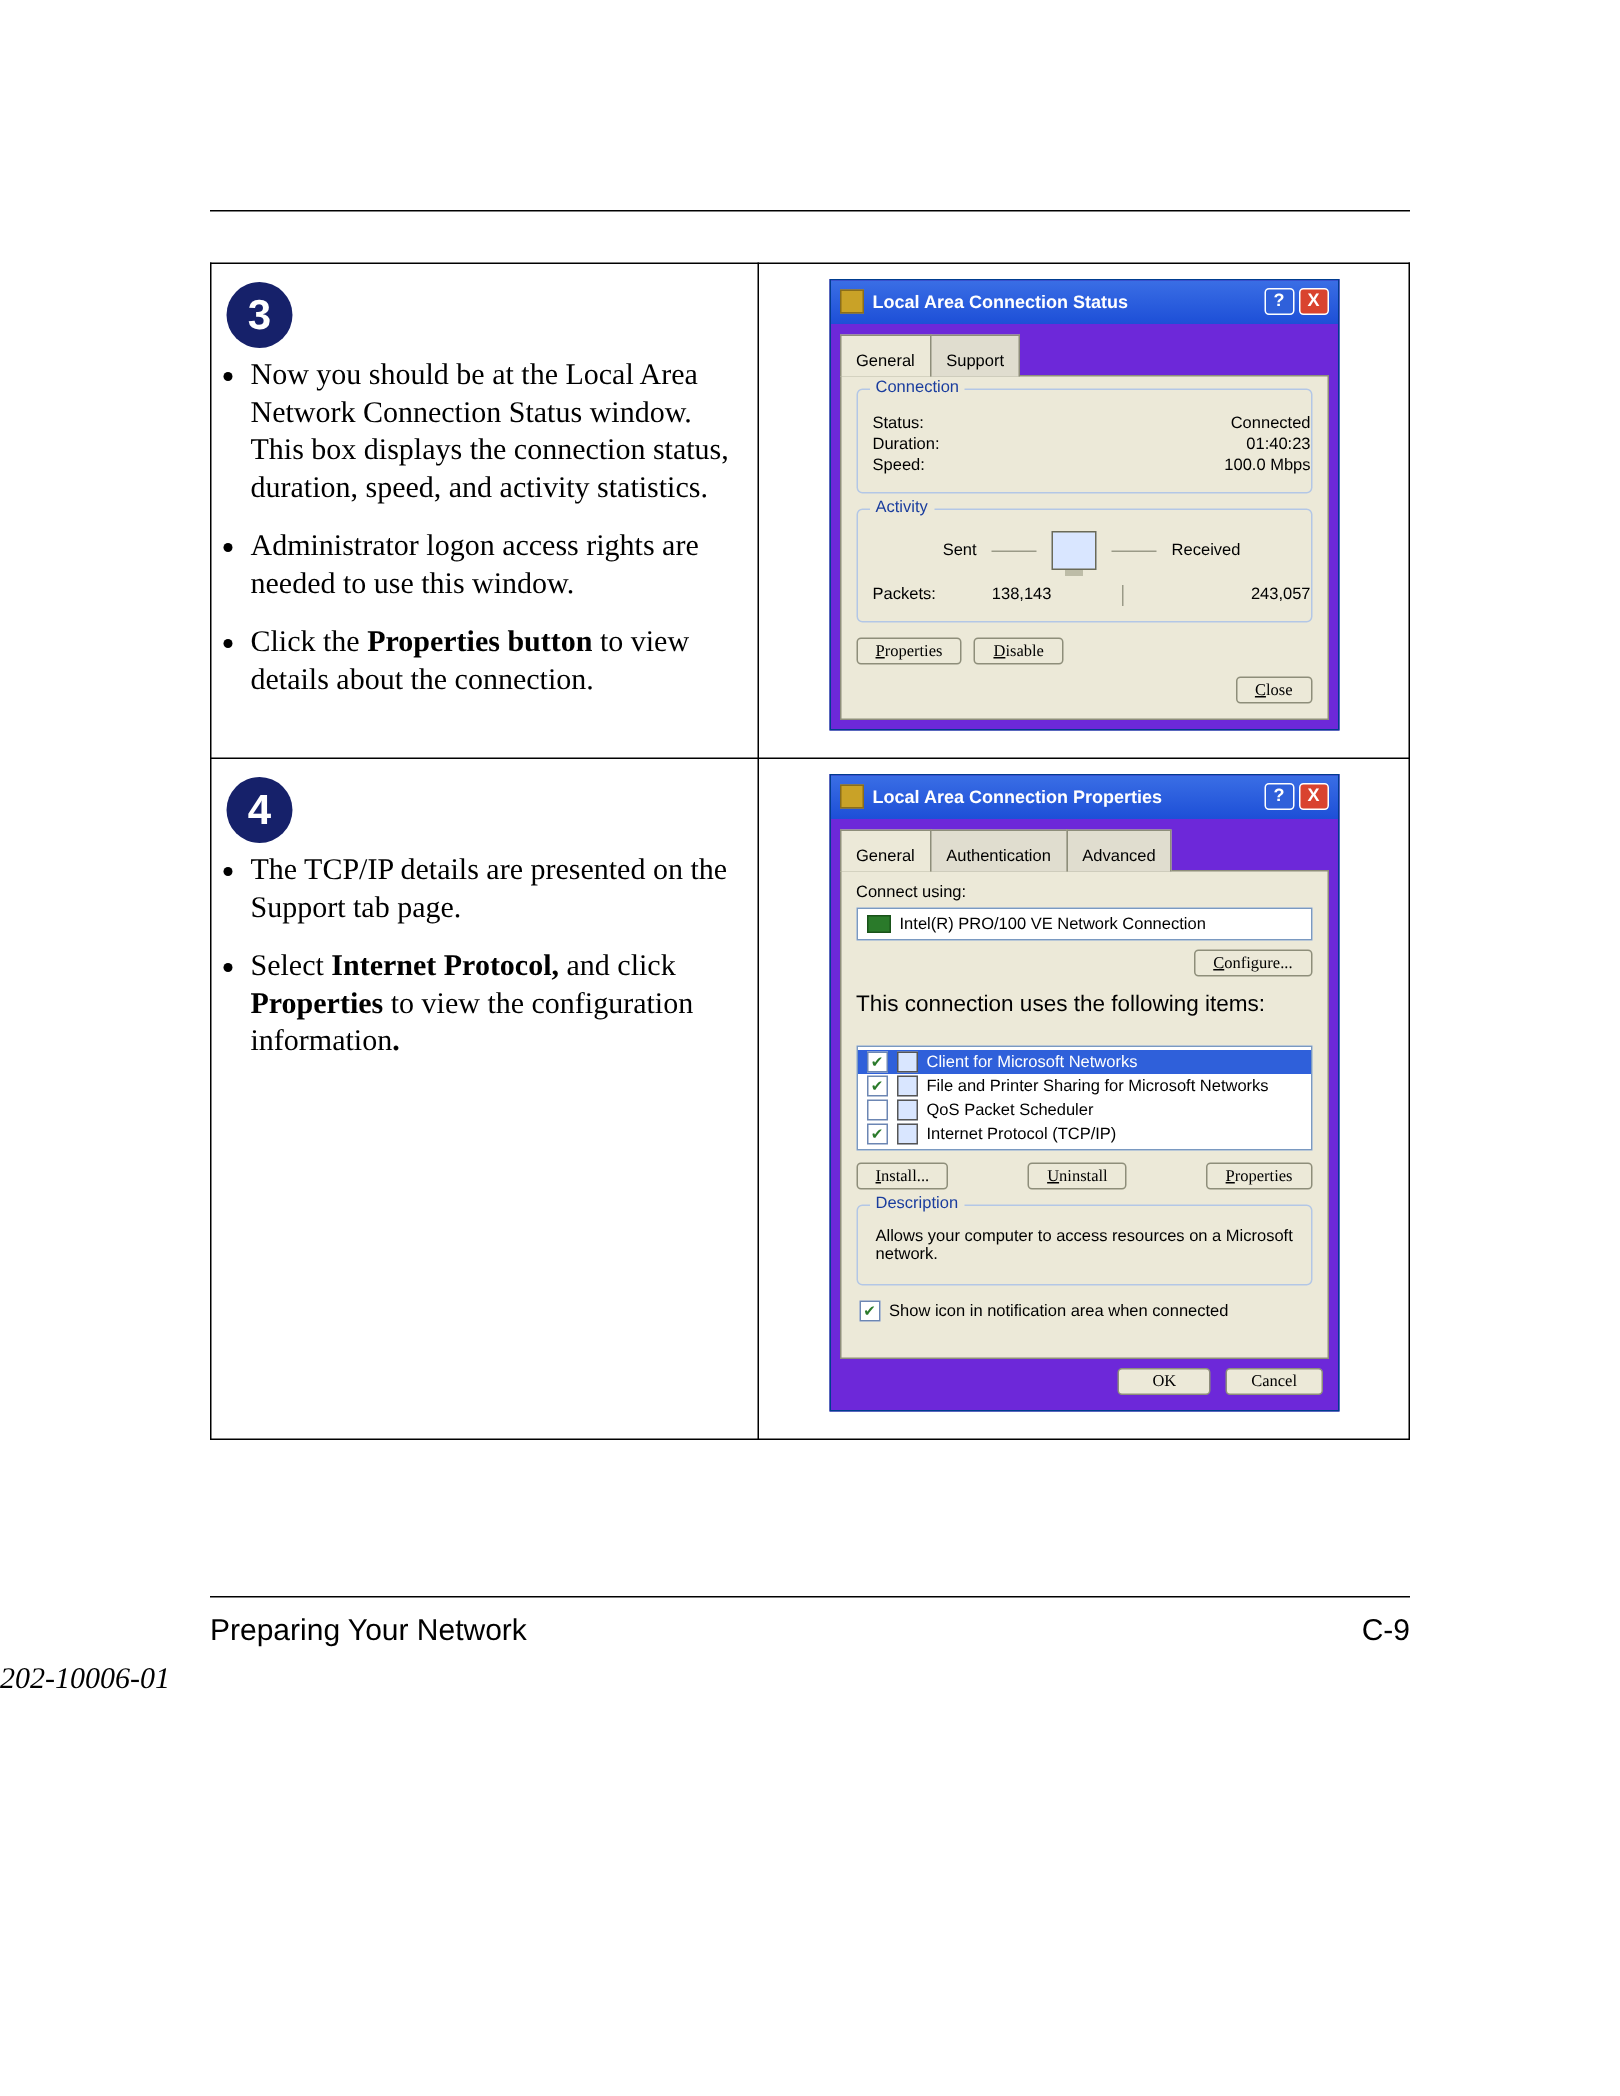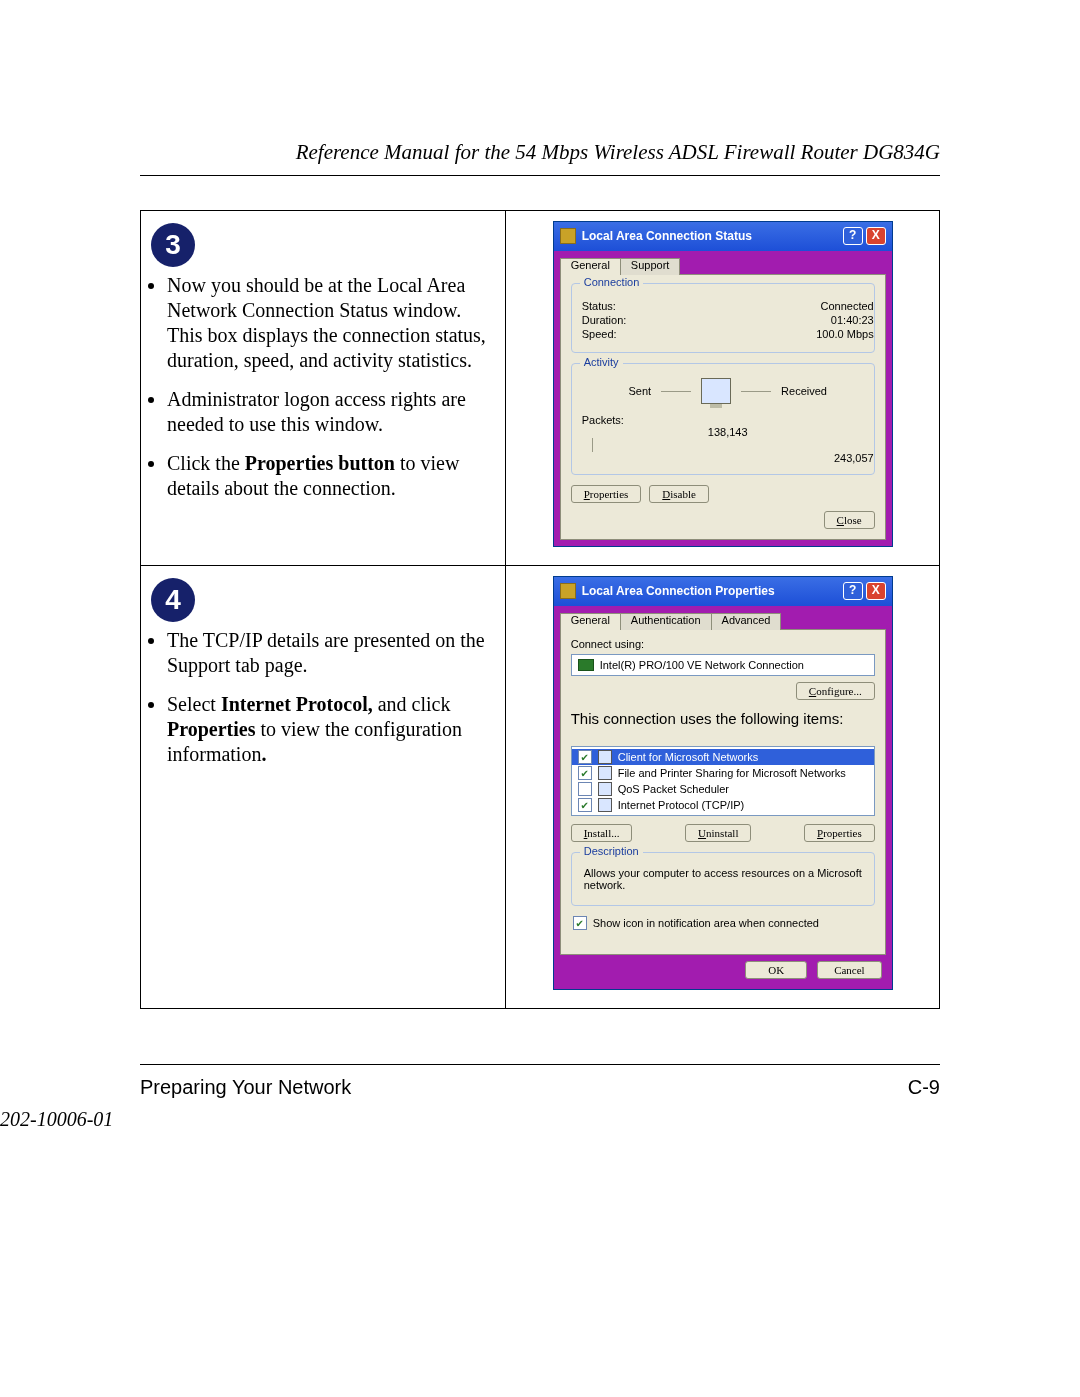--- a/index.html
+++ b/index.html
@@ -51,21 +51,21 @@
     padding: 0;
     font-size: 20px;
     line-height: 1.25;
   }
   ul.instr li { margin-bottom: 14px; }
 
   
   .xp-dialog {
     font-family: Tahoma, Arial, sans-serif;
     border: 1px solid #003c8f;
-    background: #a21caf;
+    background: #6d28d9;
     width: 338px;
     margin: 0 auto;
   }
   .xp-titlebar {
     background: linear-gradient(#3a6ee5,#1d4fd7);
     color: #fff;
     font: bold 12px Tahoma, Arial, sans-serif;
     padding: 5px 6px 6px 6px;
     display: flex;
     align-items: center;
@@ -80,21 +80,21 @@
     border:1px solid #fff; border-radius:3px;
     font:bold 12px/14px Arial; text-align:center;
     color:#fff;
   }
   .xp-tbtn.help  { background:#2f60da; }
   .xp-tbtn.close { background:#d9432f; border-color:#fff; }
   .xp-tabs {
     display:flex; gap:0; padding:6px 6px 0 6px; font-size:11px;
   }
   .xp-tab {
-    padding:0 10px 4px; border:1px solid #8e8e7a;
+    padding:11px 10px 4px; border:1px solid #8e8e7a;
     border-bottom:none; background:#ece9d8; position:relative; top:1px;
     margin-right:-1px; cursor:default;
   }
   .xp-tab.inactive { background:#e0ddcf; }
   .xp-panel {
     margin:0 6px 6px 6px; border:1px solid #8e8e7a; padding:8px 10px 10px;
     background:#ece9d8;
   }
   .xp-group {
     border:1px solid #b3c7e6;
@@ -120,21 +120,21 @@
   .activity-row{
     display:flex; align-items:center; justify-content:center;
     gap:10px; font-size:11px;
   }
   .dash { flex:0 0 30px; border-top:1px solid #9a9a87; height:0; }
   .mon-icon{
      width:28px;height:24px;border:1px solid #6a6a57;background:#d9e6ff;
      position:relative;
   }
   .mon-icon:after{content:"";position:absolute;left:8px;bottom:-5px;width:12px;height:4px;background:#bdbca7;}
-  .packets{display:flex;justify-content:space-between;font-size:11px;margin-top:10px;flex-direction:column;}
+  .packets{display:flex;justify-content:space-between;font-size:11px;margin-top:10px;}
   .packets .sep{border-left:1px solid #9a9a87;height:14px;margin:0 10px;}
 
   
   .inputbox{
     border:1px solid #7a99c1; background:#fff; padding:4px 6px;
     font-size:11px; display:flex; align-items:center; gap:6px;
   }
   .nic-icon{width:14px;height:10px;background:#2a7a2a;border:1px solid #195219;}
   .listbox{
     border:1px solid #7a99c1;background:#fff;font-size:11px;
@@ -160,21 +160,20 @@
   }
   .doc-number{
     position:absolute; left:0; right:0; top:1108px;
     font-style:italic; font-size:20px;
   }
 </style>
 </head>
 <body>
 
 <div class="page">
-  <div class="doc-title">Reference Manual for the 54 Mbps Wireless ADSL Firewall Router DG834G</div>
   <hr class="hr-top">
 
   <table class="steps">
 
     <tbody>
         <tr>
       <td class="textcol">
         <div class="step-badge">3</div>
         <ul class="instr">
           <li>Now you should be at the Local Area Network Connection Status window. This box displays the connection status, duration, speed, and activity statistics.</li>

